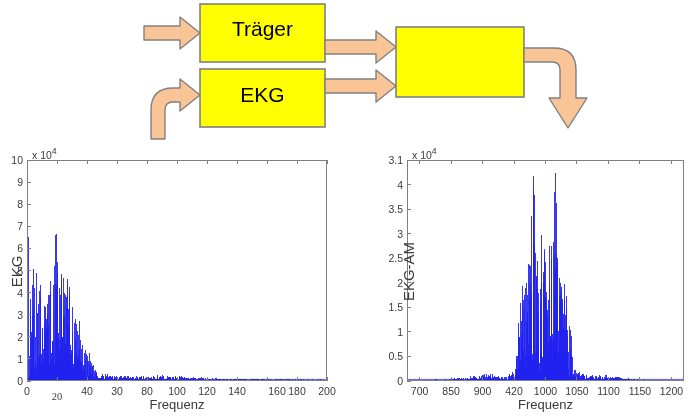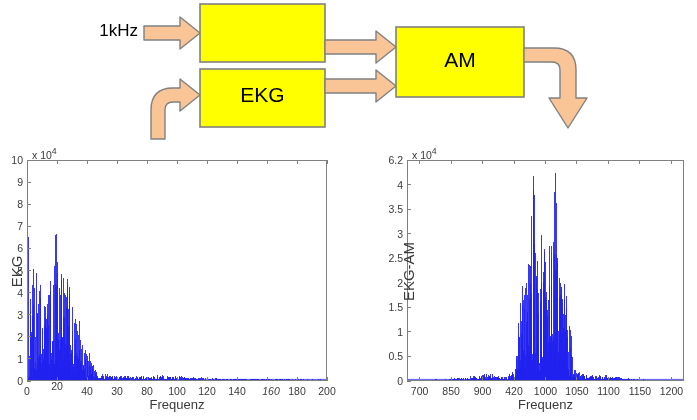--- a/index.html
+++ b/index.html
@@ -124,23 +124,22 @@
     <polygon points="325,40 376,40 376,31 396,47 376,63 376,54 325,54" fill="#F9C496" stroke="#808080" stroke-width="1.4" stroke-linejoin="round"></polygon>
 
     <polygon points="325,79 376,79 376,70 396,86 376,102 376,93 325,93" fill="#F9C496" stroke="#808080" stroke-width="1.4" stroke-linejoin="round"></polygon>
 
     <rect x="396" y="27" width="128" height="70" fill="#FFFF00" stroke="#808080" stroke-width="1.6"></rect>
 
     <path d="M524,48 L554,48 Q576,48 576,70 L576,98 L587,98 L568,128 L549,98 L560,98 L560,70
          Q560,62 552,62 L524,62 Z" fill="#F9C496" stroke="#808080" stroke-width="1.4" stroke-linejoin="round"></path>
   </svg>
 
-  <div class="box-label" id="label-1khz">1kHz</div>
+  <div class="box-label" id="label-traeger">Träger</div>
   <div class="box-label" id="label-ekg">EKG</div>
-  <div class="box-label" id="label-am">AM</div>
 </div>
 
 <div class="chart" id="chart-left">
   <div class="multiplier" id="mult-left">
     <span>x 10</span><sup>4</sup>
   </div>
 
   <div class="plot-frame" id="frame-left">
     <svg class="spectrum" id="spec-left" viewBox="0 0 300 221" preserveAspectRatio="none">
         <line x1="0" x2="300" y1="220.4" y2="220.4" stroke="#2222EE" stroke-width="1" opacity="0.75"></line>
@@ -169,42 +168,42 @@
       <div class="tickmark" style="left: 27px; top: 63.7px; width: 4px; height: 1px;"></div>
       <div class="ytick" style="left: -7px; top: 42.1px; width: 30px;">9</div>
       <div class="tickmark" style="left: 27px; top: 41.6px; width: 4px; height: 1px;"></div>
       <div class="ytick" style="left: -7px; top: 20px; width: 30px;">10</div>
       <div class="tickmark" style="left: 27px; top: 19.5px; width: 4px; height: 1px;"></div>
     </div>
   <div id="xticks-left">
       <div class="xtick" style="left: 27px; top: 245px;">0</div>
       <div class="tickmark" style="left: 26.5px; top: 237px; width: 1px; height: 4px;"></div>
       <div class="tickmark" style="left: 26.5px; top: 20px; width: 1px; height: 4px;"></div>
-      <div class="xtick" style="left: 57px; top: 240px;">20</div>
+      <div class="xtick" style="left: 57px; top: 251px; font-family: Liberation Serif, serif;">20</div>
       <div class="tickmark" style="left: 56.5px; top: 237px; width: 1px; height: 4px;"></div>
       <div class="tickmark" style="left: 56.5px; top: 20px; width: 1px; height: 4px;"></div>
       <div class="xtick" style="left: 87px; top: 245px;">40</div>
       <div class="tickmark" style="left: 86.5px; top: 237px; width: 1px; height: 4px;"></div>
       <div class="tickmark" style="left: 86.5px; top: 20px; width: 1px; height: 4px;"></div>
       <div class="xtick" style="left: 117px; top: 245px;">30</div>
       <div class="tickmark" style="left: 116.5px; top: 237px; width: 1px; height: 4px;"></div>
       <div class="tickmark" style="left: 116.5px; top: 20px; width: 1px; height: 4px;"></div>
       <div class="xtick" style="left: 147px; top: 245px;">80</div>
       <div class="tickmark" style="left: 146.5px; top: 237px; width: 1px; height: 4px;"></div>
       <div class="tickmark" style="left: 146.5px; top: 20px; width: 1px; height: 4px;"></div>
       <div class="xtick" style="left: 177px; top: 245px;">100</div>
       <div class="tickmark" style="left: 176.5px; top: 237px; width: 1px; height: 4px;"></div>
       <div class="tickmark" style="left: 176.5px; top: 20px; width: 1px; height: 4px;"></div>
       <div class="xtick" style="left: 207px; top: 245px;">120</div>
       <div class="tickmark" style="left: 206.5px; top: 237px; width: 1px; height: 4px;"></div>
       <div class="tickmark" style="left: 206.5px; top: 20px; width: 1px; height: 4px;"></div>
       <div class="xtick" style="left: 237px; top: 245px;">140</div>
       <div class="tickmark" style="left: 236.5px; top: 237px; width: 1px; height: 4px;"></div>
       <div class="tickmark" style="left: 236.5px; top: 20px; width: 1px; height: 4px;"></div>
-      <div class="xtick" style="left: 271px; top: 245px; font-style: italic;">160</div>
+      <div class="xtick" style="left: 277px; top: 245px;">160</div>
       <div class="tickmark" style="left: 266.5px; top: 237px; width: 1px; height: 4px;"></div>
       <div class="tickmark" style="left: 266.5px; top: 20px; width: 1px; height: 4px;"></div>
       <div class="xtick" style="left: 297px; top: 245px;">180</div>
       <div class="tickmark" style="left: 296.5px; top: 237px; width: 1px; height: 4px;"></div>
       <div class="tickmark" style="left: 296.5px; top: 20px; width: 1px; height: 4px;"></div>
       <div class="xtick" style="left: 327px; top: 245px;">200</div>
       <div class="tickmark" style="left: 326.5px; top: 237px; width: 1px; height: 4px;"></div>
       <div class="tickmark" style="left: 326.5px; top: 20px; width: 1px; height: 4px;"></div>
     </div>
 
@@ -236,21 +235,21 @@
       <div class="ytick" style="left: 23px; top: 142.778px; width: 30px;">2</div>
       <div class="tickmark" style="left: 57px; top: 142.278px; width: 4px; height: 1px;"></div>
       <div class="ytick" style="left: 23px; top: 118.222px; width: 30px;">2.5</div>
       <div class="tickmark" style="left: 57px; top: 117.722px; width: 4px; height: 1px;"></div>
       <div class="ytick" style="left: 23px; top: 93.6667px; width: 30px;">3</div>
       <div class="tickmark" style="left: 57px; top: 93.1667px; width: 4px; height: 1px;"></div>
       <div class="ytick" style="left: 23px; top: 69.1111px; width: 30px;">3.5</div>
       <div class="tickmark" style="left: 57px; top: 68.6111px; width: 4px; height: 1px;"></div>
       <div class="ytick" style="left: 23px; top: 44.5556px; width: 30px;">4</div>
       <div class="tickmark" style="left: 57px; top: 44.0556px; width: 4px; height: 1px;"></div>
-      <div class="ytick" style="left: 23px; top: 20px; width: 30px;">6.2</div>
+      <div class="ytick" style="left: 23px; top: 20px; width: 30px;">3.1</div>
       <div class="tickmark" style="left: 57px; top: 19.5px; width: 4px; height: 1px;"></div>
     </div>
   <div id="xticks-right">
       <div class="xtick" style="left: 69.5909px; top: 245px;">700</div>
       <div class="tickmark" style="left: 69.0909px; top: 237px; width: 1px; height: 4px;"></div>
       <div class="tickmark" style="left: 69.0909px; top: 20px; width: 1px; height: 4px;"></div>
       <div class="xtick" style="left: 101.068px; top: 245px;">850</div>
       <div class="tickmark" style="left: 100.568px; top: 237px; width: 1px; height: 4px;"></div>
       <div class="tickmark" style="left: 100.568px; top: 20px; width: 1px; height: 4px;"></div>
       <div class="xtick" style="left: 132.545px; top: 245px;">900</div>

